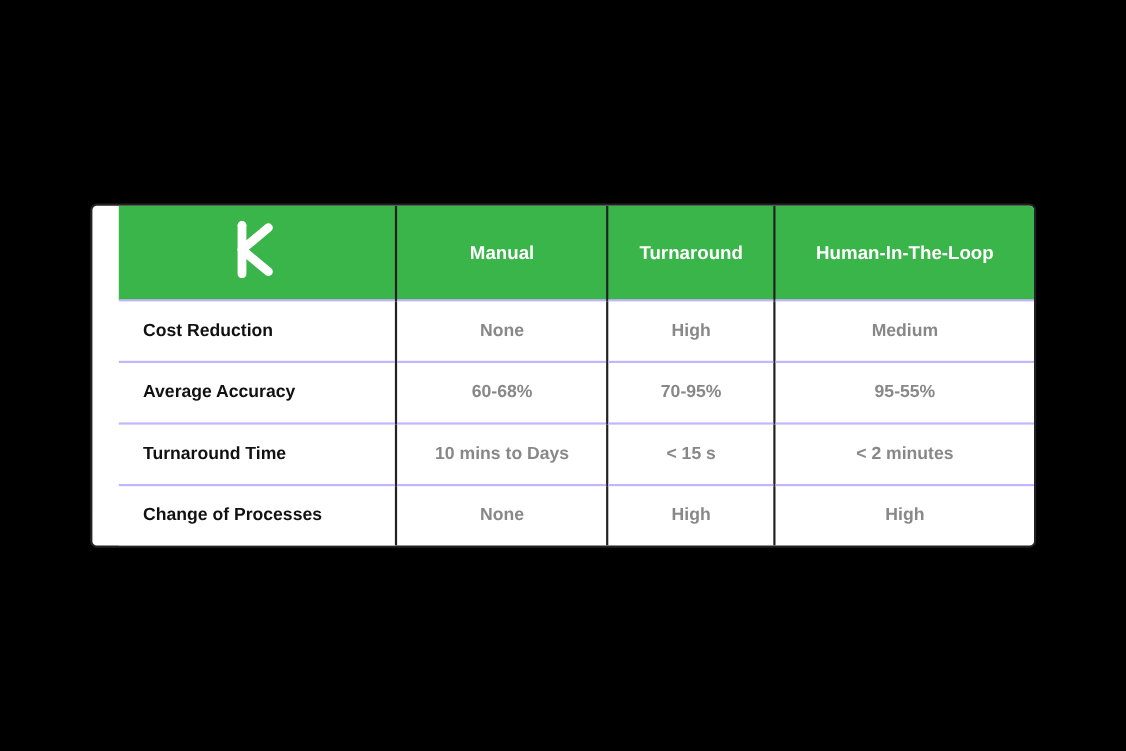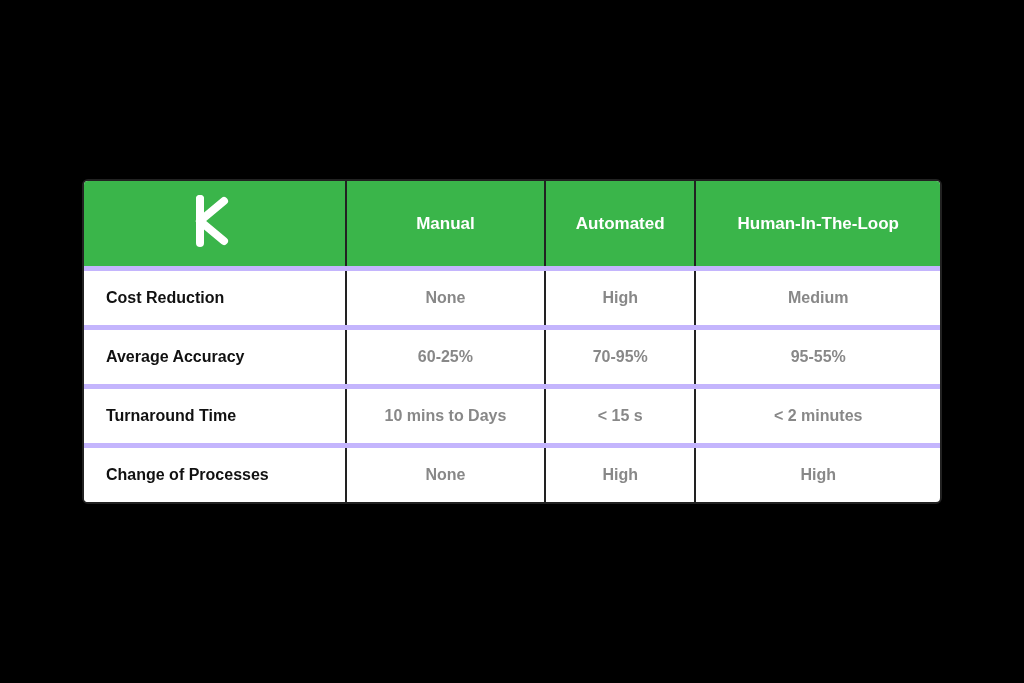--- a/index.html
+++ b/index.html
@@ -13,20 +13,21 @@
       height: 683px;
       font-family: Arial, sans-serif;
     }
 
     .table-wrapper {
       background: #fff;
       border-radius: 6px;
       overflow: hidden;
       width: 860px;
       border: 2px solid #222;
+      padding-left: 24px;
     }
 
     table {
       width: 100%;
       border-collapse: collapse;
     }
 
     thead tr {
       background: #3ab54a;
     }
@@ -43,21 +44,21 @@
     thead th:last-child {
       border-right: none;
     }
 
     thead th.logo-cell {
       text-align: center;
       padding: 14px 12px;
     }
 
     tbody tr {
-      border-top: 5px solid #c4b5fd;
+      border-top: 2px solid #c4b5fd;
     }
 
     tbody td {
       padding: 18px 14px;
       text-align: center;
       font-size: 16px;
       border-right: 2px solid #222;
       color: #888;
       font-weight: bold;
     }
@@ -92,34 +93,34 @@
 
               <path d="M10 4 L10 48" stroke="white" stroke-width="8" stroke-linecap="round"></path>
               <path d="M10 26 L34 6" stroke="white" stroke-width="8" stroke-linecap="round"></path>
               <path d="M10 26 L34 46" stroke="white" stroke-width="8" stroke-linecap="round"></path>
 
               <circle cx="10" cy="4" r="4" fill="white"></circle>
             </svg>
           </span>
         </th>
         <th>Manual</th>
-        <th>Automated</th>
+        <th>Turnaround</th>
         <th>Human-In-The-Loop</th>
       </tr>
     </thead>
     <tbody id="table-body">
     <tr>
           <td class="row-label">Cost Reduction</td>
           <td>None</td>
           <td>High</td>
           <td>Medium</td>
         </tr>
         <tr>
           <td class="row-label">Average Accuracy</td>
-          <td>60-25%</td>
+          <td>60-68%</td>
           <td>70-95%</td>
           <td>95-55%</td>
         </tr>
         <tr>
           <td class="row-label">Turnaround Time</td>
           <td>10 mins to Days</td>
           <td>&lt; 15 s</td>
           <td>&lt; 2 minutes</td>
         </tr>
         <tr>

